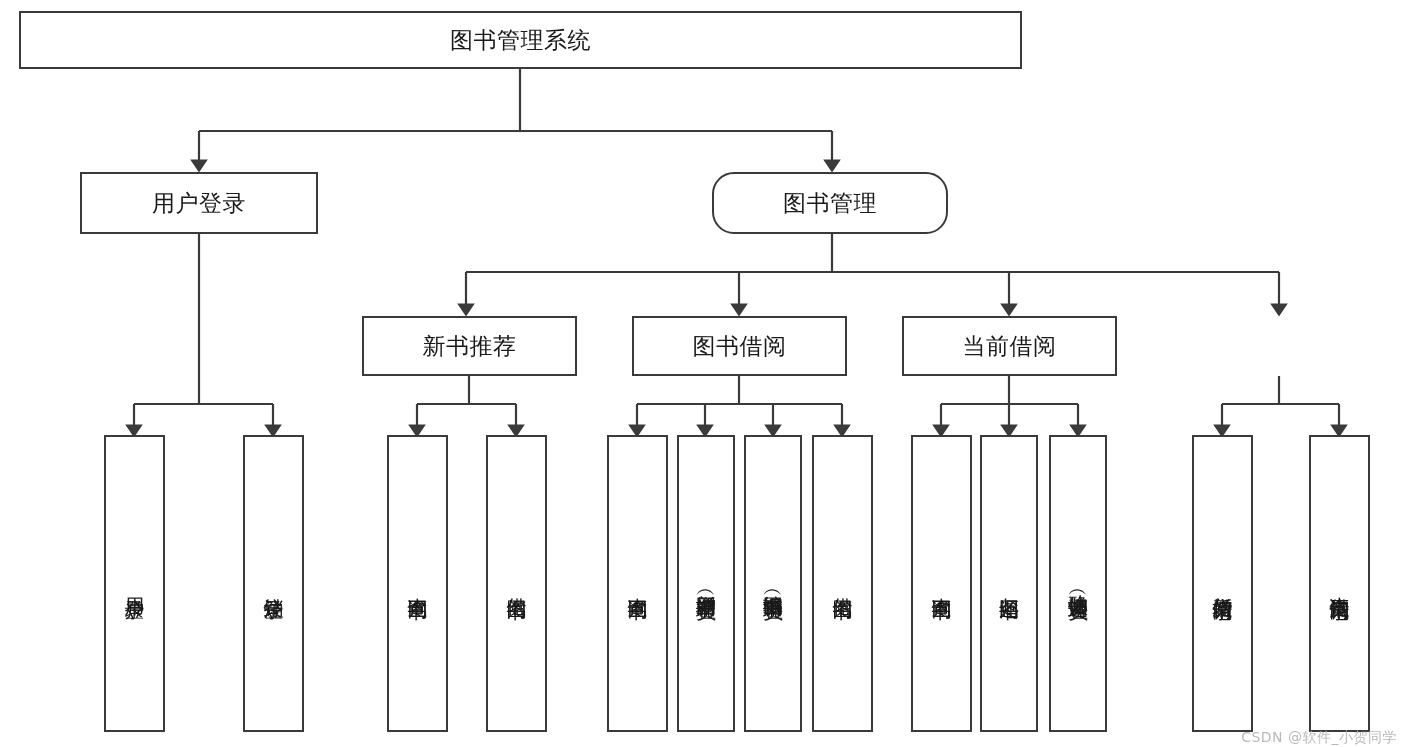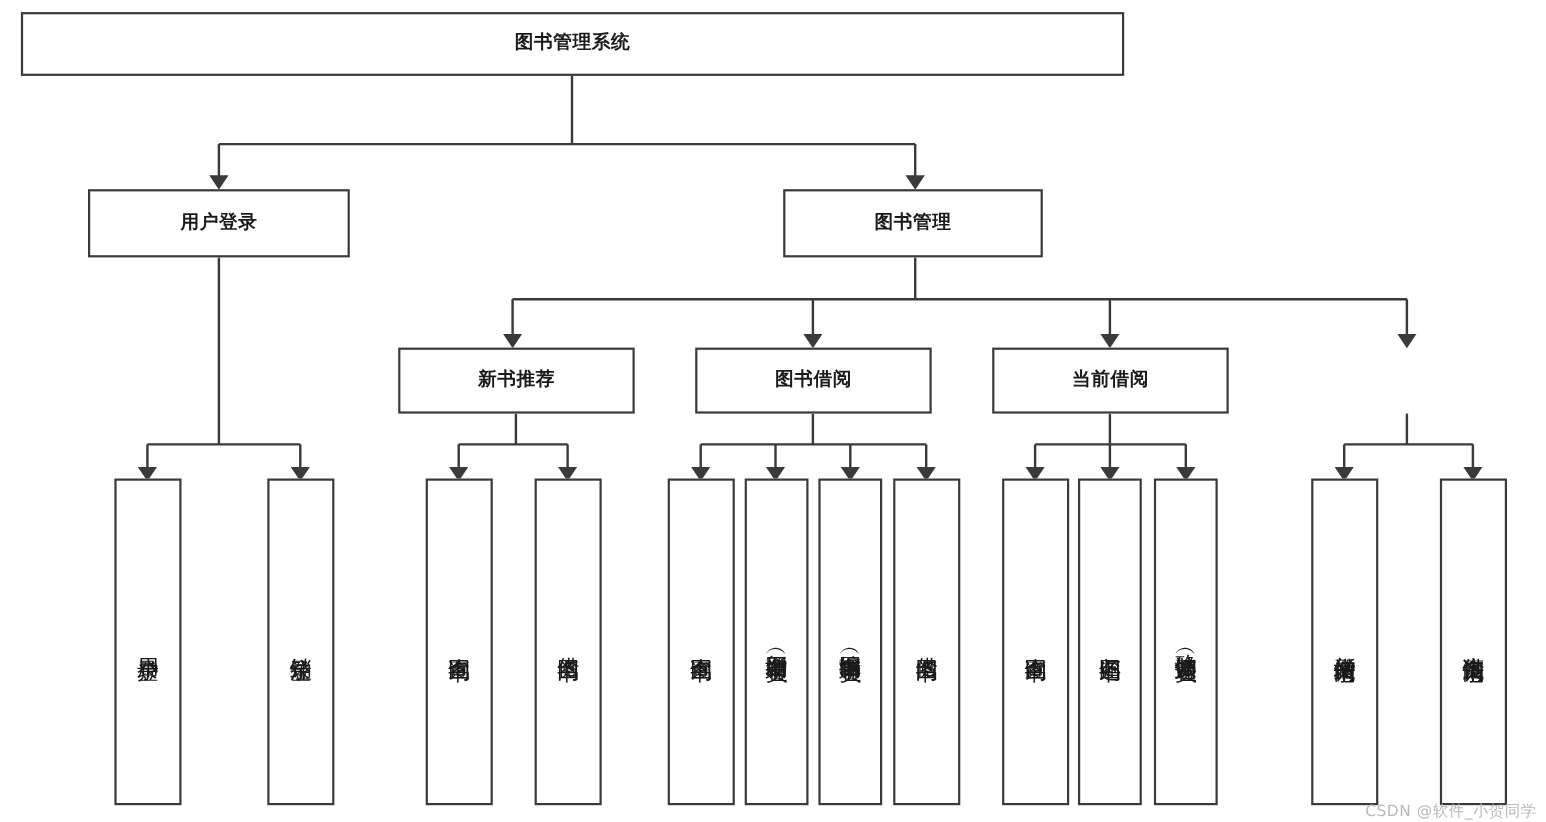--- a/index.html
+++ b/index.html
@@ -25,23 +25,22 @@
     background: #ffffff;
     border: 2px solid #3a3a3a;
     display: flex;
     align-items: center;
     justify-content: center;
     color: #1a1a1a;
     line-height: 1.25;
     text-align: center;
   }
   .node.horiz {
-    font-size: 17px;
+    font-size: 23px;
     letter-spacing: 0.5px;
-    font-weight: bold;
   }
   .node.vert {
     writing-mode: vertical-rl;
     text-orientation: upright;
     font-size: 20px;
     letter-spacing: 1px;
     padding-top: 6px;
     padding-bottom: 6px;
     align-items: center;
     justify-content: center;
@@ -133,21 +132,21 @@
   </svg>
 
   <div class="node horiz" style="left:19px; top:11px; width:1003px; height:58px;">
     <span class="lbl">图书管理系统</span>
   </div>
 
   <div class="node horiz" style="left:80px; top:172px; width:238px; height:62px;">
     <span class="lbl">用户登录</span>
   </div>
 
-  <div class="node horiz" style="left:712px; top:172px; width:236px; height:62px;">
+  <div class="node horiz" style="left:712px; top:172px; width:236px; height:62px;border-radius:22px;">
     <span class="lbl">图书管理</span>
   </div>
 
   <div class="node horiz" style="left:362px; top:316px; width:215px; height:60px;">
     <span class="lbl">新书推荐</span>
   </div>
 
   <div class="node horiz" style="left:902px; top:316px; width:215px; height:60px;">
     <span class="lbl">当前借阅</span>
   </div>

